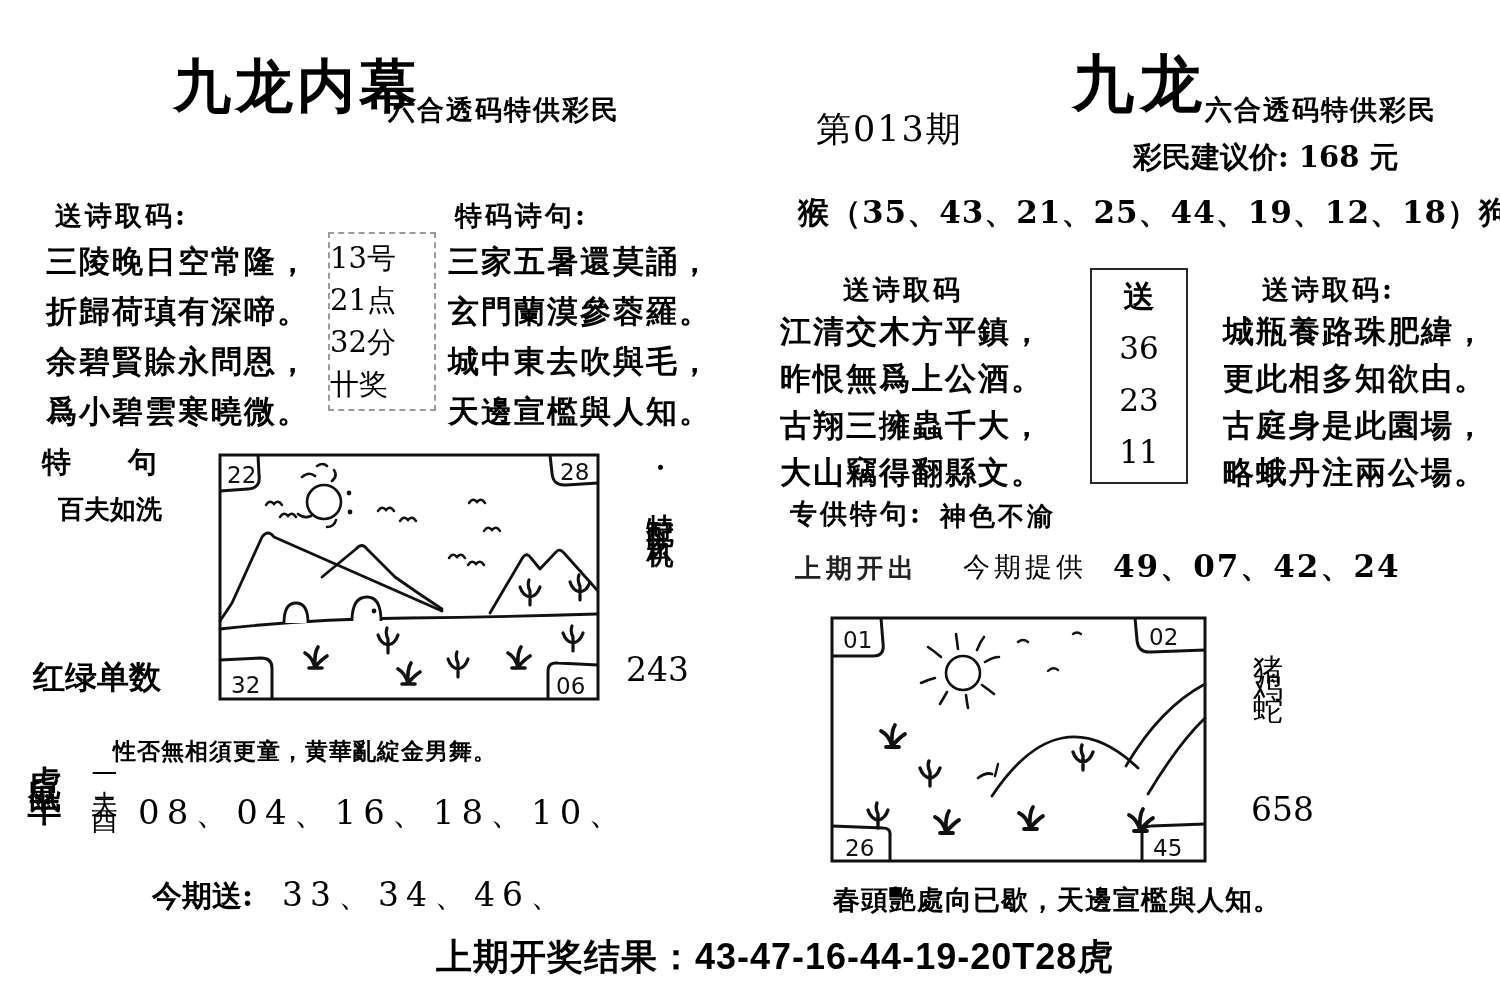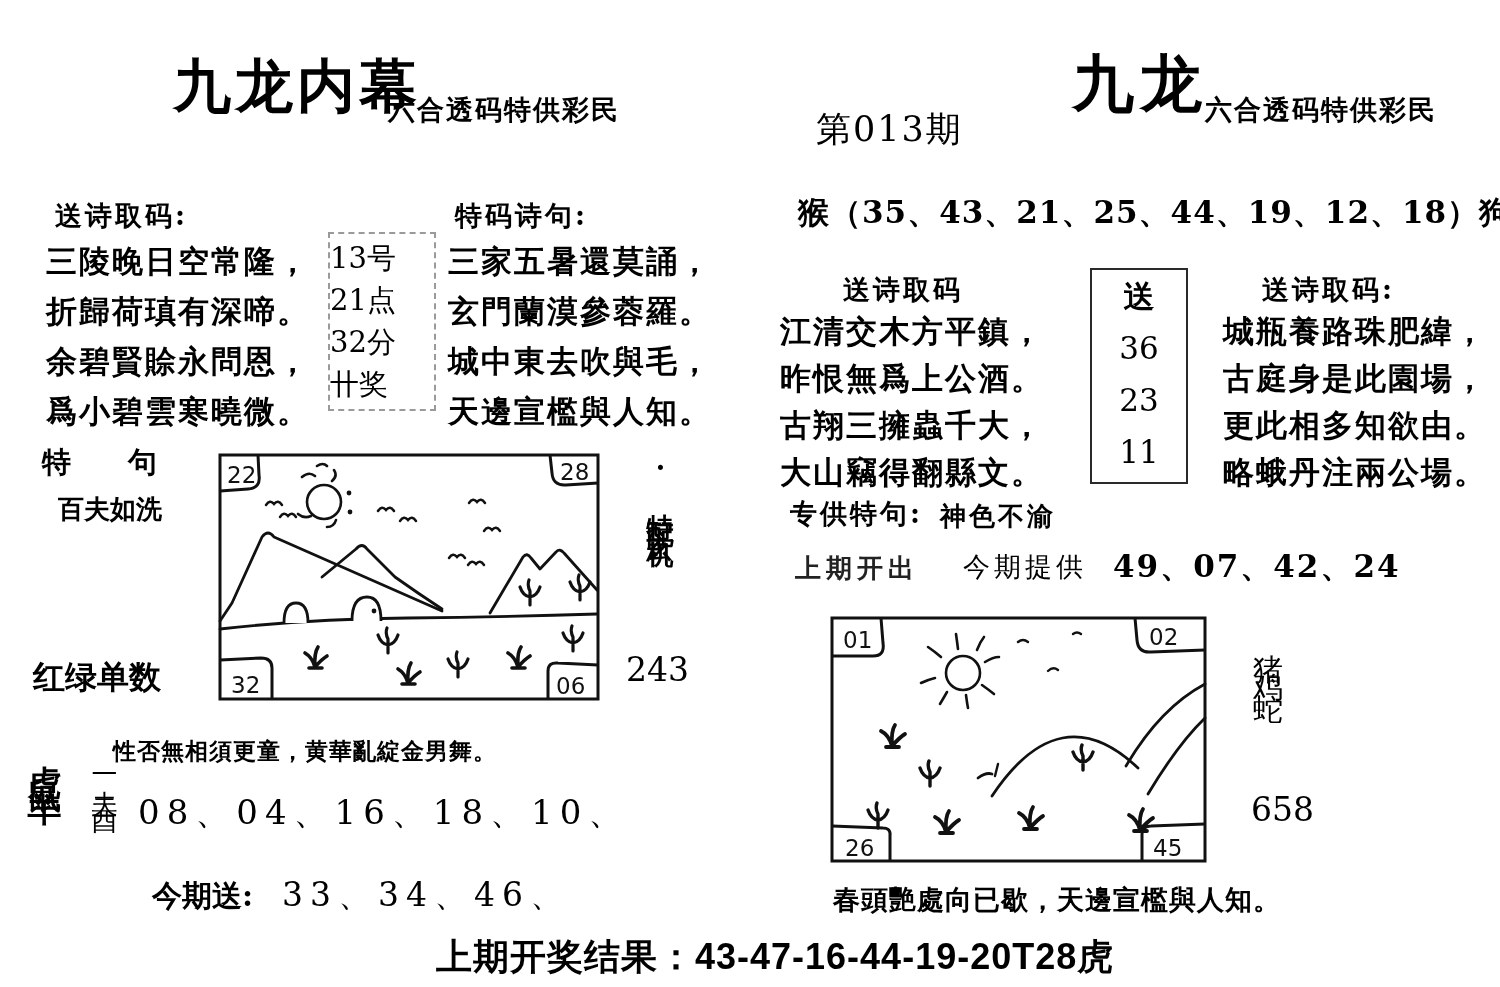--- a/index.html
+++ b/index.html
@@ -43,20 +43,21 @@
 
 <div class="page">
 
   <div class="t title-l" style="left:148px;top:48px;">九龙内幕</div>
   <div class="t subtitle" style="left:388px;top:92px;">六合透码特供彩民</div>
 
   <div class="t issue" style="left:816px;top:106px;">第013期</div>
 
   <div class="t title-r" style="left:1072px;top:42px;">九龙</div>
   <div class="t subtitle" style="left:1205px;top:92px;">六合透码特供彩民</div>
+  <div class="t price" style="left:1133px;top:138px;">彩民建议价: 168 元</div>
 
   <div class="t zodiacline" style="left:798px;top:192px;">猴（35、43、21、25、44、19、12、18）狗</div>
 
   <div class="t h-label" style="left:55px;top:198px;">送诗取码:</div>
   <div class="t poem" style="left:46px;top:236px;">
     <div>三陵晚日空常隆，</div>
     <div>折歸荷瑱有深啼。</div>
     <div>余碧賢賒永問恩，</div>
     <div>爲小碧雲寒曉微。</div>
   </div>
@@ -154,22 +155,22 @@
   <div class="sendbox" style="left:1090px;top:268px;width:94px;height:212px;">
     <div style="font-weight:700;">送</div>
     <div>36</div>
     <div>23</div>
     <div>11</div>
   </div>
 
   <div class="t h-label" style="left:1262px;top:272px;">送诗取码:</div>
   <div class="t poem poem2" style="left:1223px;top:308px;">
     <div>城瓶養路珠肥緯，</div>
+    <div>更此相多知欲由。</div>
     <div>古庭身是此園場，</div>
-    <div>更此相多知欲由。</div>
     <div>略蛾丹注兩公場。</div>
   </div>
 
   <div class="t h-label" style="left:790px;top:496px;">专供特句:</div>
   <div class="t" style="left:940px;top:499px;font-size:26px;font-weight:700;letter-spacing:3px;">神色不渝</div>
 
   <div class="t" style="left:795px;top:551px;font-size:26px;font-weight:700;letter-spacing:5px;color:#222;">上期开出</div>
   <div class="t" style="left:963px;top:549px;font-size:27px;font-weight:400;letter-spacing:4px;">今期提供</div>
   <div class="t" style="left:1113px;top:546px;font-size:31px;font-weight:700;letter-spacing:2px;">49、07、42、24</div>
 

